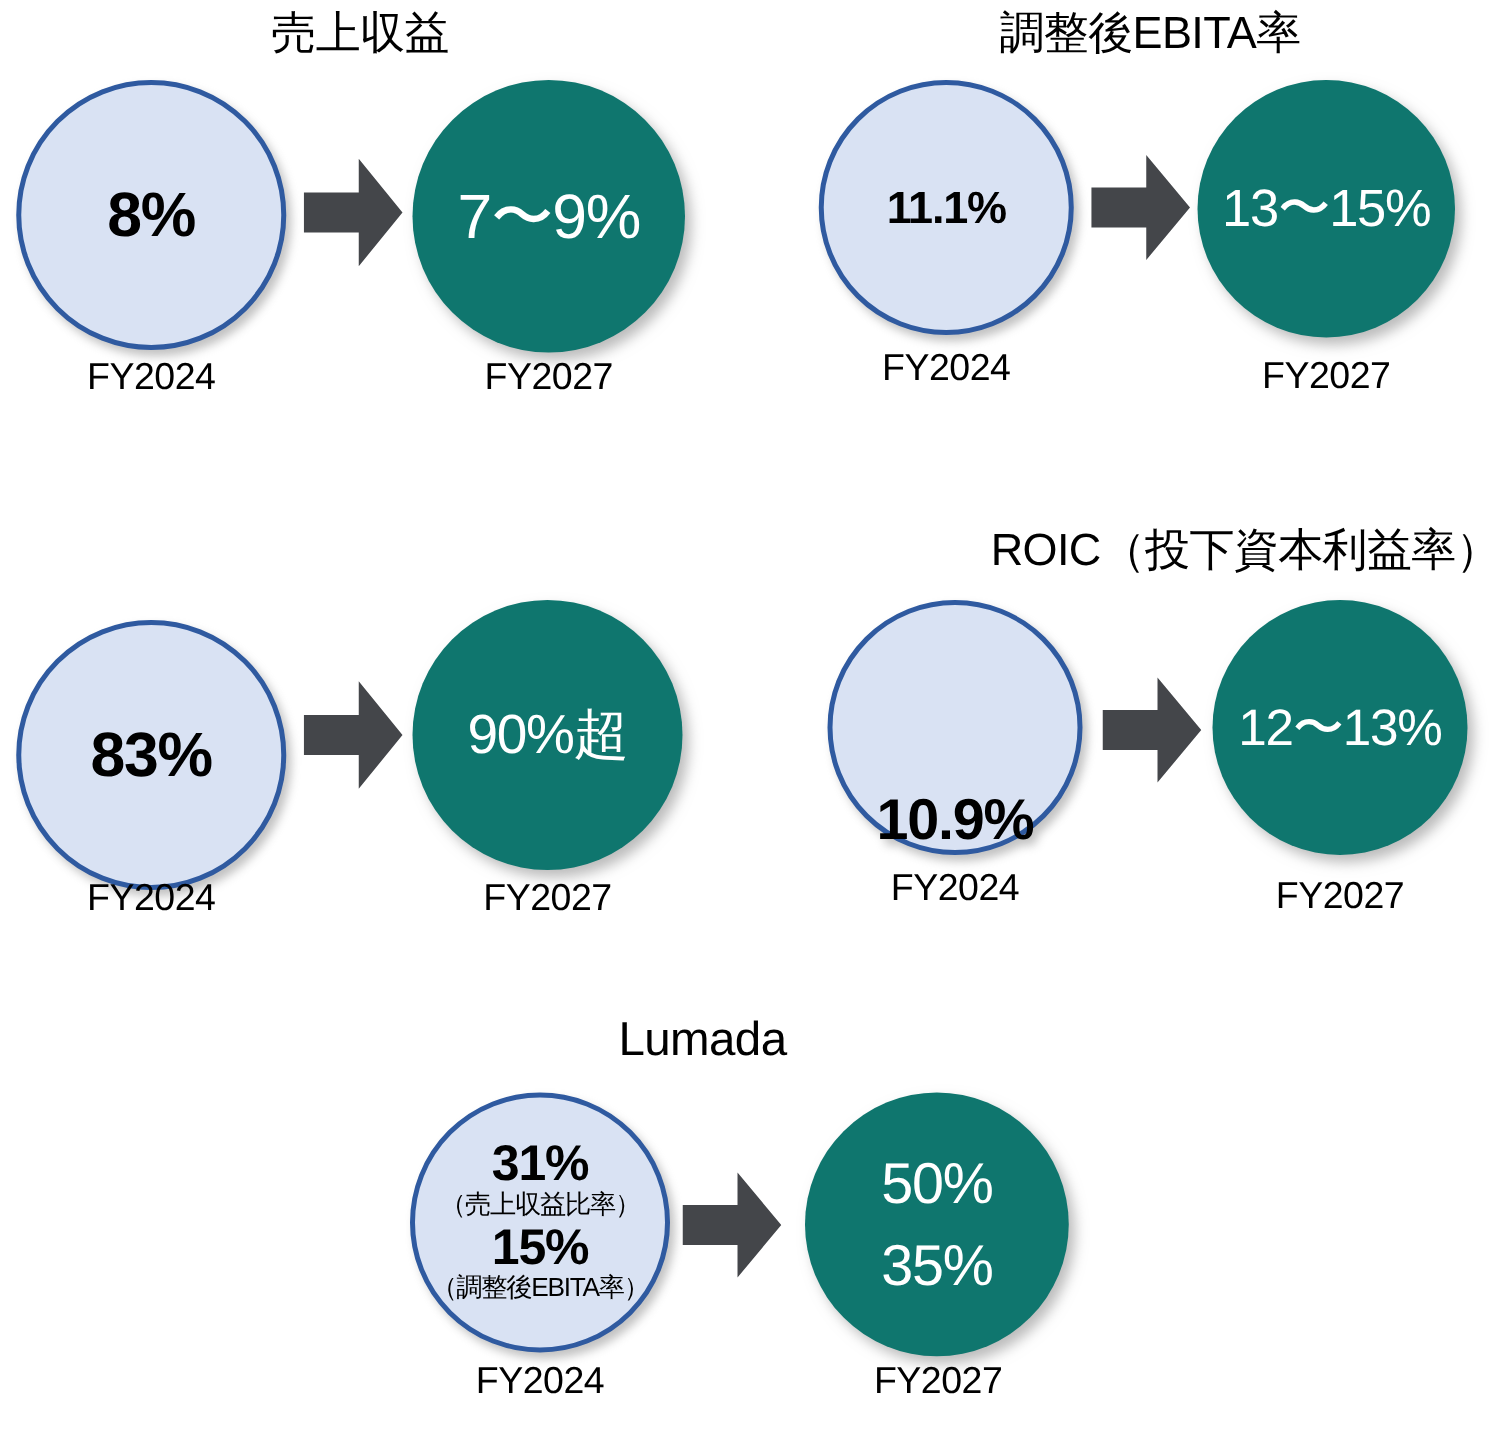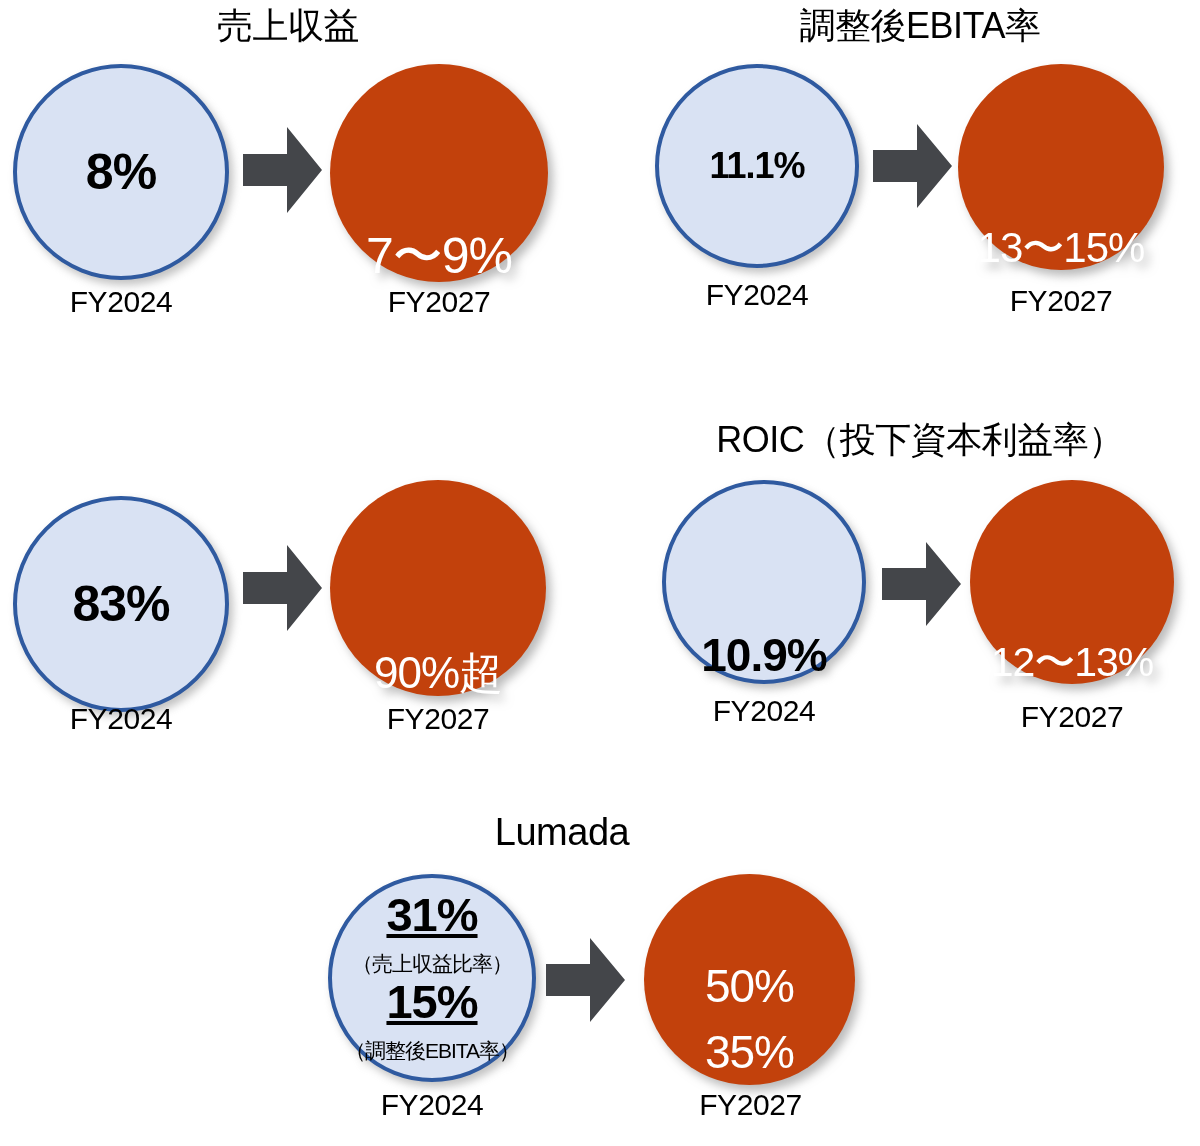--- a/index.html
+++ b/index.html
@@ -55,25 +55,24 @@
   }
 
   .circle.light {
     background: #d9e2f3;
     border: 4px solid #2f5aa0;
     color: #000000;
     filter: drop-shadow(4px 5px 4px rgba(120,120,120,0.45));
   }
 
   .circle.dark {
-    background: #c2410c;
+    background: #0f766e;
     border: none;
     color: #ffffff;
     filter: drop-shadow(5px 6px 5px rgba(120,120,120,0.5));
-    justify-content: flex-end;
   }
 
   .circle .value {
     font-size: 50px;
     line-height: 1.04;
     font-weight: 700;
     letter-spacing: -1px;
     white-space: nowrap;
   }
 
@@ -84,29 +83,28 @@
   .circle .sub {
     font-size: 22px;
     line-height: 1.08;
     font-weight: 400;
     letter-spacing: -1px;
     white-space: nowrap;
   }
 
   
   .circle.stacked .value {
-    font-size: 47px;
+    font-size: 40px;
     line-height: 1.0;
     font-weight: 700;
-    text-decoration: underline;
   }
   .circle.stacked .sub {
     font-size: 21px;
     line-height: 1.12;
-    margin-top: 14px;
+    margin-top: 1px;
     margin-bottom: 2px;
   }
 
   .circle.multiline .value {
     font-size: 46px;
     line-height: 1.42;
   }
 
   
   .fy-label {
@@ -194,21 +192,21 @@
       <span class="value" style="font-size:44px;">90%超</span>
     </div>
 
     <div class="fy-label" style="left:13px; top:282px; width:216px;">FY2024</div>
 
     <div class="fy-label" style="left:330px; top:282px; width:216px;">FY2027</div>
   </div>
 
   <div class="panel" style="left:640px; top:420px; width:560px; height:312px;">
 
-    <div class="panel-title" style="top:0px;">ROIC（投下資本利益率）</div>
+    <div class="panel-title" style="top:0px;text-align:right;">ROIC（投下資本利益率）</div>
 
     <div class="circle light" style="left:22px; top:60px; width:204px; height:204px;justify-content:flex-end;">
       <span class="value" style="font-size:46px;">10.9%</span>
     </div>
 
     <div class="arrow" style="left:242px; top:116px; width:80px; height:96px;">
       <svg width="80" height="96" viewBox="0 0 80 96" aria-hidden="true">
         <polygon points="0,32 44,32 44,6 79,48 44,90 44,64 0,64" fill="#44464a"></polygon>
       </svg>
     </div>

